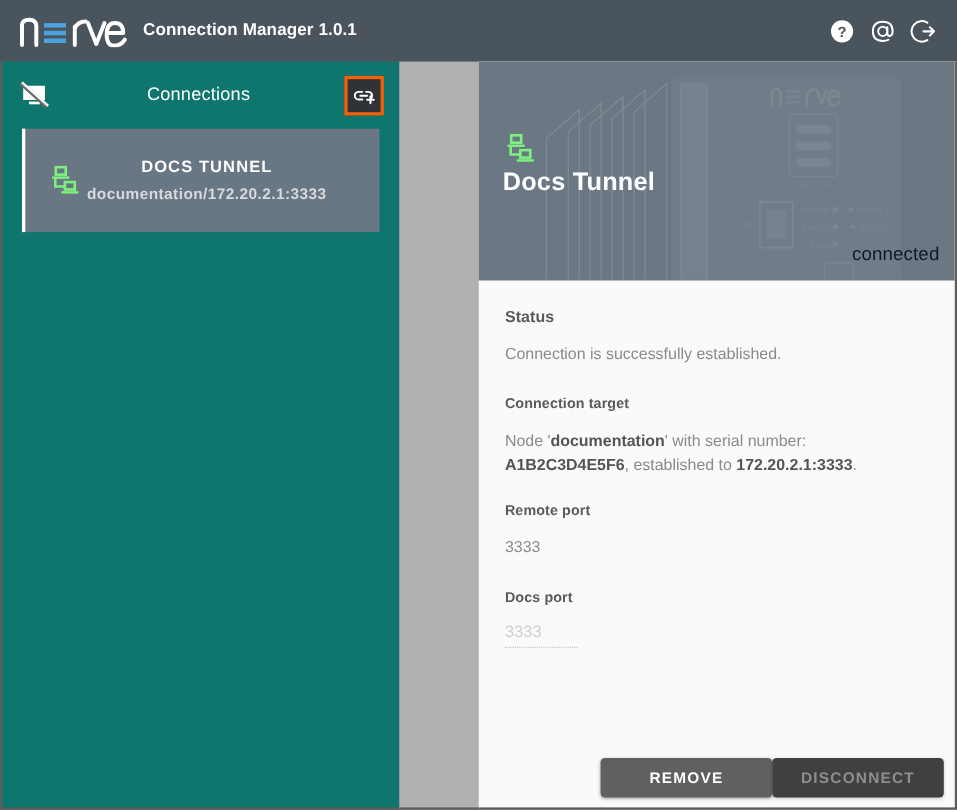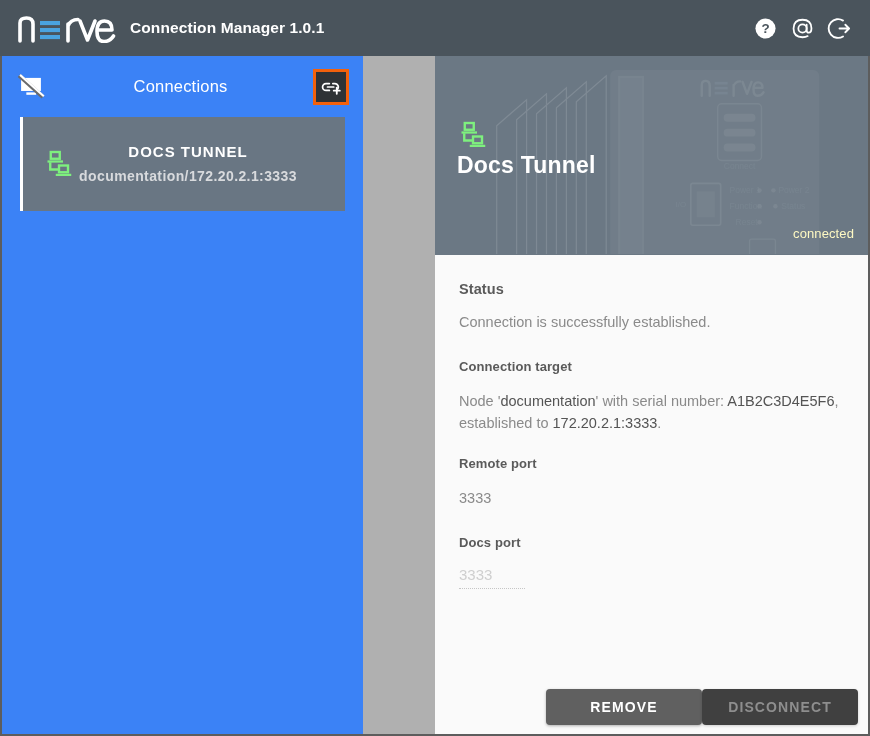--- a/index.html
+++ b/index.html
@@ -57,21 +57,21 @@
     align-items: center;
     justify-content: center;
     cursor: pointer;
   }
 
   
   .sidebar {
     position: absolute;
     left: 0; top: 56px;
     width: 363px; height: 680px;
-    background: #3b82f6;
+    background: #0f766e;
     box-sizing: border-box;
     border-left: 2px solid #5d5d5d;
     border-bottom: 2px solid #5d5d5d;
   }
   .sidebar-header {
     position: relative;
     height: 61px;
     display: flex;
     align-items: center;
     padding: 0 14px 0 12px;
@@ -188,22 +188,22 @@
     position: absolute;
     left: 22px; top: 96px;
     color: #ffffff;
     font-size: 23px;
     font-weight: bold;
     letter-spacing: 0.2px;
   }
   .hero-status {
     position: absolute;
     right: 14px; bottom: 14px;
-    color: #fef9c3;
-    font-size: 13px;
+    color: #0f172a;
+    font-size: 17px;
     letter-spacing: 0.1px;
   }
 
   .detail-body {
     position: relative;
     padding: 26px 22px 0 24px;
     box-sizing: border-box;
     height: 481px;
   }
   .field-label {
@@ -219,21 +219,21 @@
   }
   .field-value {
     color: #8a8a8a;
     font-size: 14.5px;
     line-height: 22px;
     margin: 0 0 26px 0;
     max-width: 382px;
   }
   .field-value b {
     color: #545454;
-    font-weight: normal;
+    font-weight: bold;
     margin-top: 48px;
   }
   .field-value.mt { margin-bottom: 22px; }
   .disabled-input {
     width: 66px;
     color: #cfcfcf;
     font-size: 15px;
     padding-bottom: 5px;
     border-bottom: 1px dotted #c6c6c6;
     margin-bottom: 20px;

